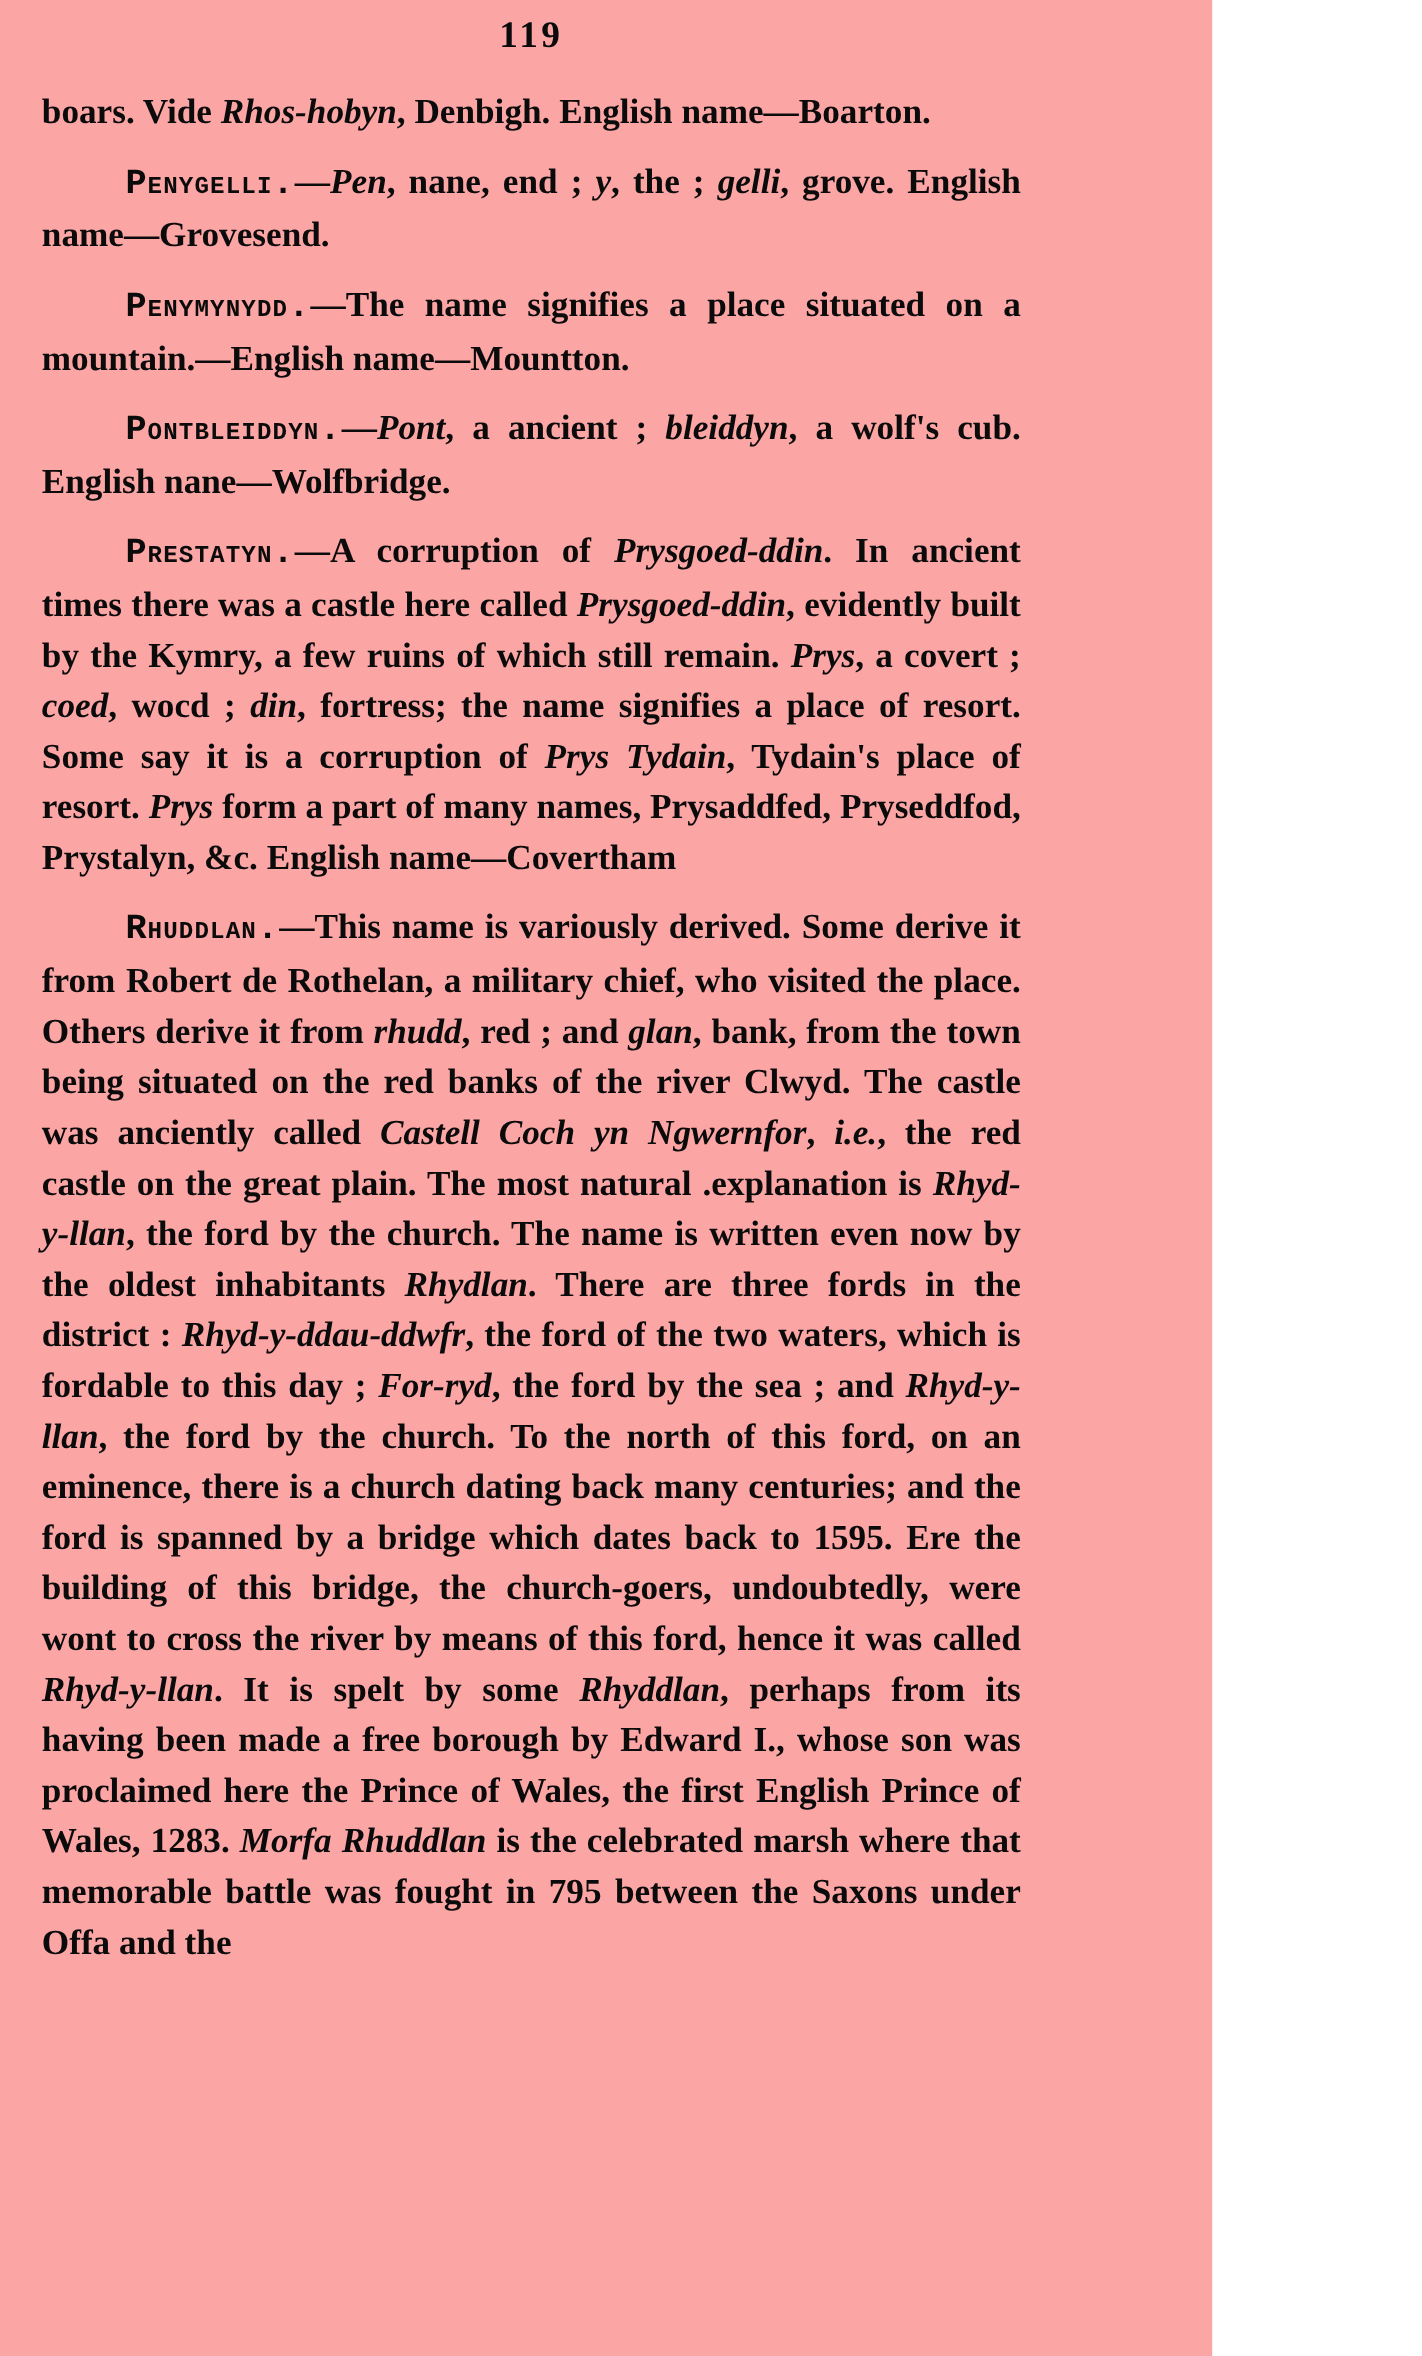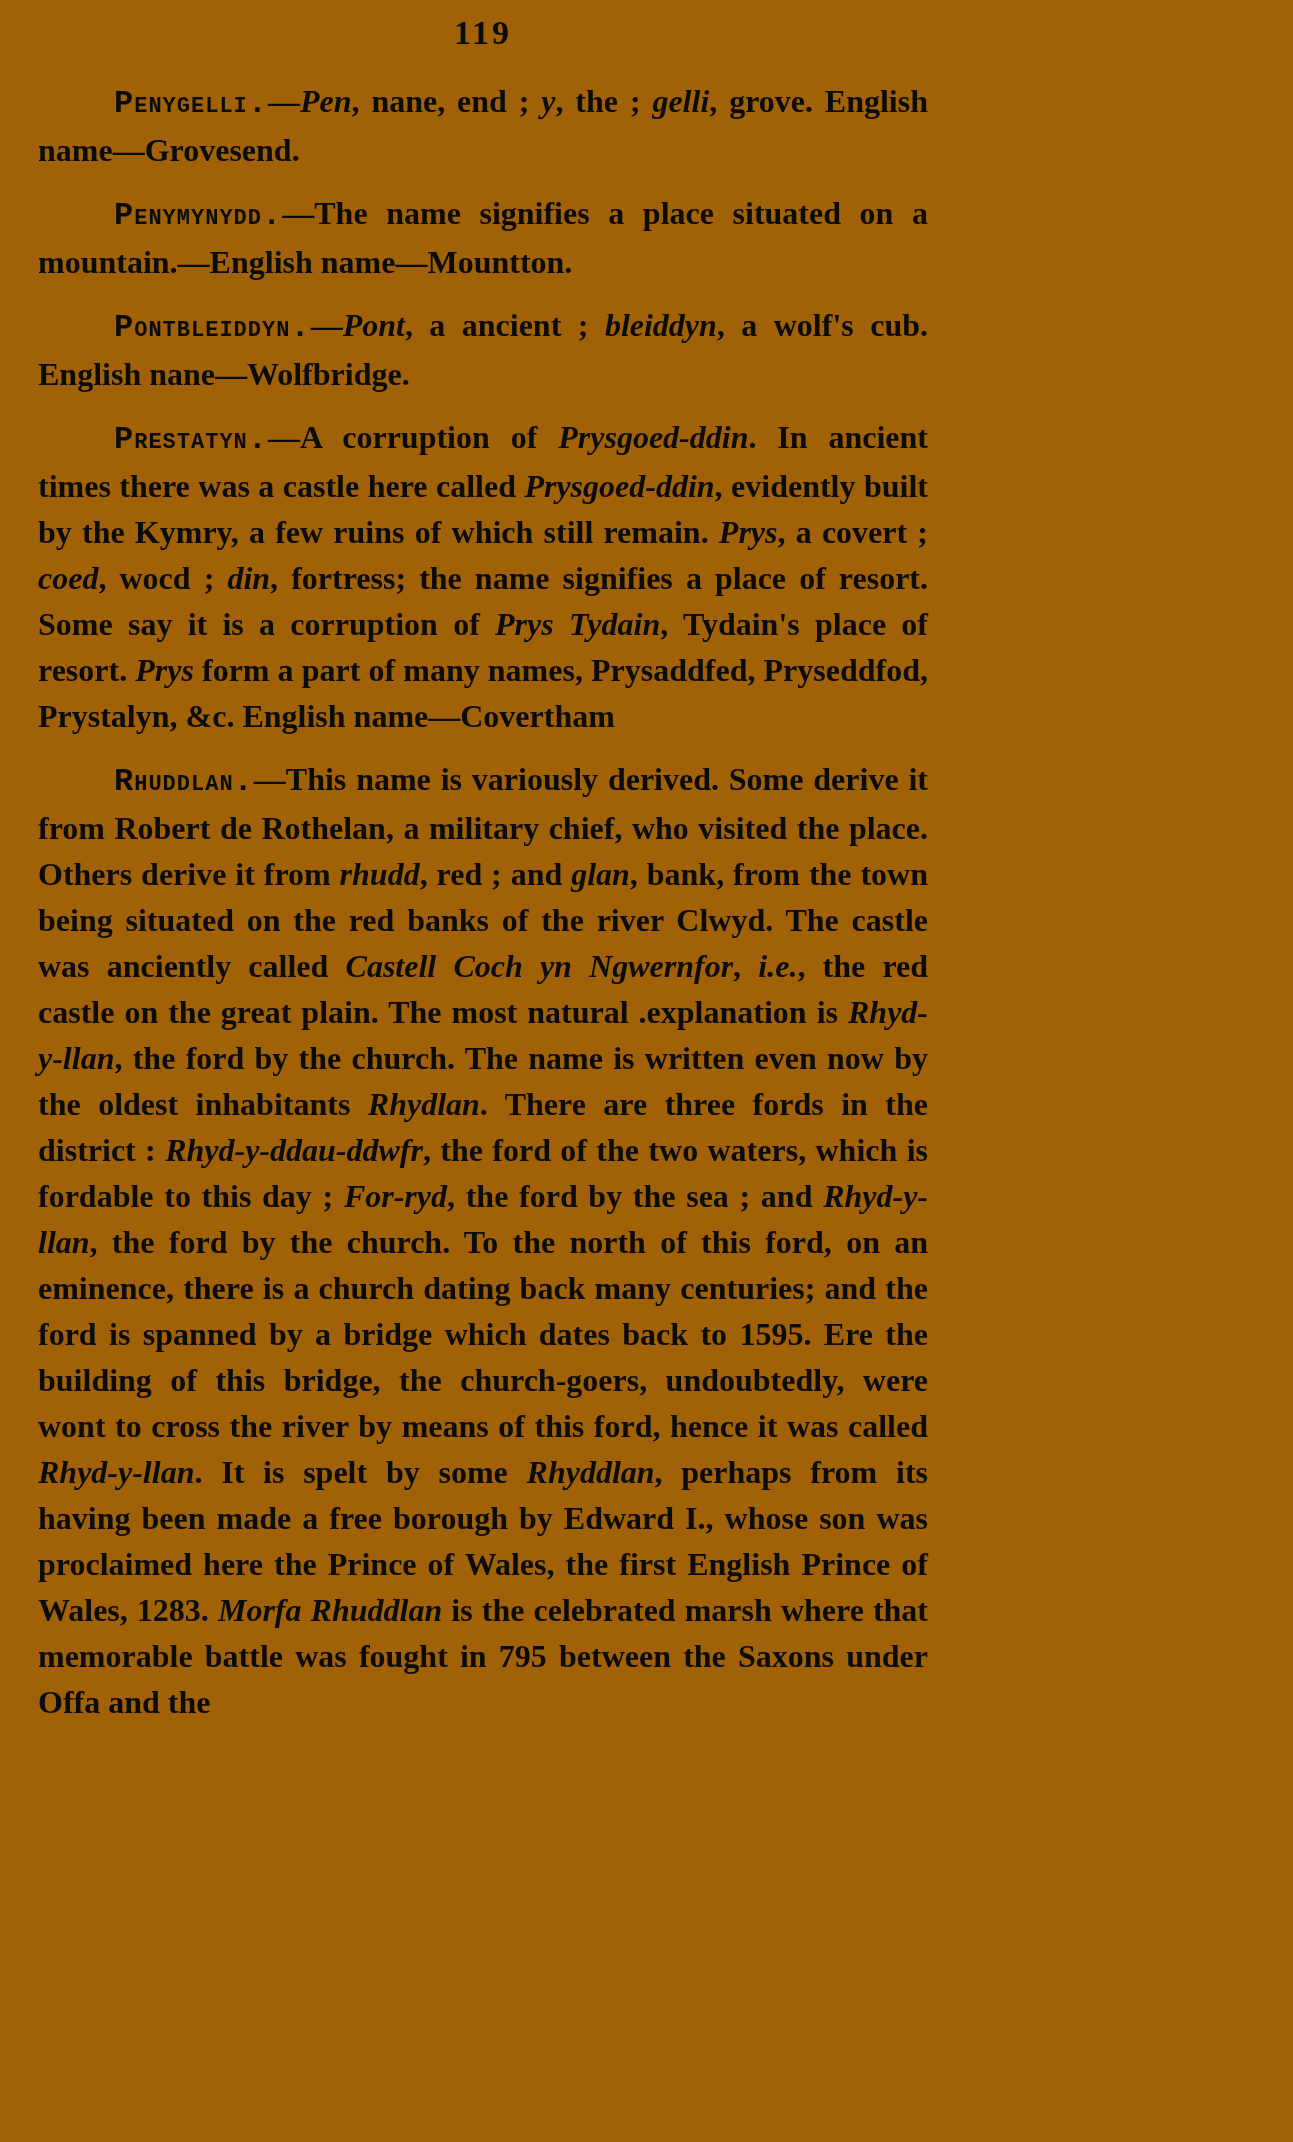--- a/index.html
+++ b/index.html
@@ -2,23 +2,23 @@
 <html><head>
 <meta charset="utf-8">
 <style>
   html, body {
     margin: 0;
     padding: 0;
     background: #ffffff;
   }
   .page {
     position: relative;
-    width: 1293px;
+    width: 1102px;
     height: 2142px;
-    background: #a16207;
+    background: #fca5a5;
     color: #0b0b0b;
     font-family: "Liberation Serif", "DejaVu Serif", serif;
     font-weight: bold;
     overflow: hidden;
   }
   .page-number {
     width: 890px;
     margin: 14px 0 0 38px;
     text-align: center;
     font-size: 34px;
@@ -45,19 +45,20 @@
     letter-spacing: 1px;
     font-family: Liberation Mono, monospace;
   }
 </style>
 </head>
 <body>
 
 <div class="page">
   <div class="page-number">119</div>
   <div class="text-block" id="paragraphs">
+      <p class="para"><span class="seg-n">boars. Vide </span><span class="seg-i">Rhos-hobyn</span><span class="seg-n">, Denbigh. English name—Boarton.</span></p>
       <p class="para indent"><span class="seg-sc">Penygelli.</span><span class="seg-n">—</span><span class="seg-i">Pen</span><span class="seg-n">, nane, end ; </span><span class="seg-i">y</span><span class="seg-n">, the ; </span><span class="seg-i">gelli</span><span class="seg-n">, grove. English name—Grovesend.</span></p>
       <p class="para indent"><span class="seg-sc">Penymynydd.</span><span class="seg-n">—The name signifies a place situated on a mountain.—English name—Mountton.</span></p>
       <p class="para indent"><span class="seg-sc">Pontbleiddyn.</span><span class="seg-n">—</span><span class="seg-i">Pont</span><span class="seg-n">, a ancient ; </span><span class="seg-i">bleiddyn</span><span class="seg-n">, a wolf's cub. English nane—Wolfbridge.</span></p>
       <p class="para indent"><span class="seg-sc">Prestatyn.</span><span class="seg-n">—A corruption of </span><span class="seg-i">Prysgoed-ddin</span><span class="seg-n">. In ancient times there was a castle here called </span><span class="seg-i">Prysgoed-ddin</span><span class="seg-n">, evidently built by the Kymry, a few ruins of which still remain. </span><span class="seg-i">Prys</span><span class="seg-n">, a covert ; </span><span class="seg-i">coed</span><span class="seg-n">, wocd ; </span><span class="seg-i">din</span><span class="seg-n">, fortress; the name signifies a place of resort. Some say it is a corruption of </span><span class="seg-i">Prys Tydain</span><span class="seg-n">, Tydain's place of resort. </span><span class="seg-i">Prys</span><span class="seg-n"> form a part of many names, Prysaddfed, Pryseddfod, Prystalyn, &amp;c. English name—Covertham</span></p>
       <p class="para indent"><span class="seg-sc">Rhuddlan.</span><span class="seg-n">—This name is variously derived. Some derive it from Robert de Rothelan, a military chief, who visited the place. Others derive it from </span><span class="seg-i">rhudd</span><span class="seg-n">, red ; and </span><span class="seg-i">glan</span><span class="seg-n">, bank, from the town being situated on the red banks of the river Clwyd. The castle was anciently called </span><span class="seg-i">Castell Coch yn Ngwernfor</span><span class="seg-n">, </span><span class="seg-i">i.e.</span><span class="seg-n">, the red castle on the great plain. The most natural .explanation is </span><span class="seg-i">Rhyd-y-llan</span><span class="seg-n">, the ford by the church. The name is written even now by the oldest inhabitants </span><span class="seg-i">Rhydlan</span><span class="seg-n">. There are three fords in the district : </span><span class="seg-i">Rhyd-y-ddau-ddwfr</span><span class="seg-n">, the ford of the two waters, which is fordable to this day ; </span><span class="seg-i">For-ryd</span><span class="seg-n">, the ford by the sea ; and </span><span class="seg-i">Rhyd-y-llan</span><span class="seg-n">, the ford by the church. To the north of this ford, on an eminence, there is a church dating back many centuries; and the ford is spanned by a bridge which dates back to 1595. Ere the building of this bridge, the church-goers, undoubtedly, were wont to cross the river by means of this ford, hence it was called </span><span class="seg-i">Rhyd-y-llan</span><span class="seg-n">. It is spelt by some </span><span class="seg-i">Rhyddlan</span><span class="seg-n">, perhaps from its having been made a free borough by Edward I., whose son was proclaimed here the Prince of Wales, the first English Prince of Wales, 1283. </span><span class="seg-i">Morfa Rhuddlan</span><span class="seg-n"> is the celebrated marsh where that memorable battle was fought in 795 between the Saxons under Offa and the</span></p>
     </div>
 </div>
 
 </body></html>

